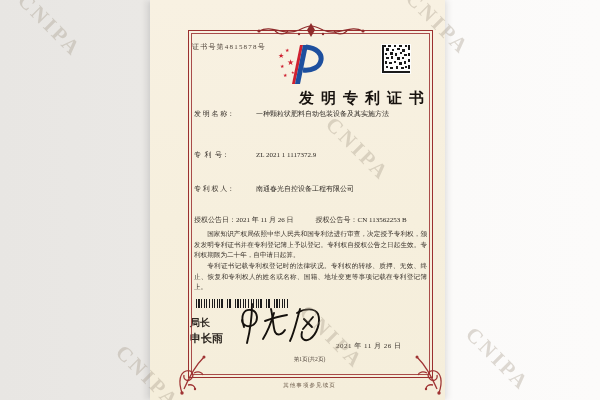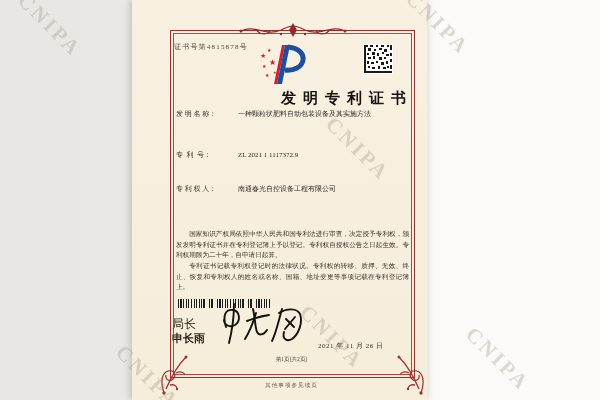--- a/index.html
+++ b/index.html
@@ -8,21 +8,21 @@
     background:linear-gradient(90deg,#e8e6e3 0%,#eae8e5 24%,#f9f8f7 26%,#fcfbfa 100%);
     font-family:"Liberation Serif","DejaVu Serif",serif;
     -webkit-font-smoothing:antialiased;
   }
   .watermark{
     position:absolute;font-family:"Liberation Serif",serif;font-weight:bold;
     font-size:21px;letter-spacing:3px;color:rgba(158,146,128,0.33);
     transform:rotate(45deg);transform-origin:left top;white-space:nowrap;pointer-events:none;z-index:5;
   }
   .page{
-    position:absolute;left:132px;top:0;width:295px;height:400px;
+    position:absolute;left:150px;top:0;width:295px;height:400px;
     background:linear-gradient(180deg,#f8f1e2 0%,#f6efdd 55%,#f5eedb 100%);
     box-shadow:-3px 0 6px rgba(0,0,0,0.14),3px 0 6px rgba(0,0,0,0.08);
   }
   .frame{
     position:absolute;left:38px;top:30px;width:243px;height:346px;
     border:1.6px solid #9b2f2f;
   }
   .frame-inner{
     position:absolute;left:2px;top:2px;right:2px;bottom:2px;
     border:0.8px solid rgba(155,47,47,0.85);
@@ -41,21 +41,21 @@
   .paras{
     position:absolute;left:44px;top:229px;width:233px;
     font-size:6.6px;line-height:1.62;color:#3a332c;text-align:justify;
   }
   .paras p{margin:0;text-indent:2em;}
   .barcode{
     position:absolute;left:46px;top:299px;width:94px;height:9px;
     background:
       repeating-linear-gradient(90deg,#1c1c1c 0 1px,transparent 1px 2px,#1c1c1c 2px 3.6px,transparent 3.6px 5.4px,#1c1c1c 5.4px 6px,transparent 6px 7.8px);
   }
-  .director-label{position:absolute;left:40px;top:316px;font-size:12px;font-weight:normal;color:#2c2620;}
+  .director-label{position:absolute;left:40px;top:316px;font-size:10px;font-weight:bold;color:#2c2620;}
   .director-name{position:absolute;left:40px;top:331px;font-size:11px;font-weight:bold;color:#2c2620;}
   .signature{position:absolute;left:80px;top:301px;width:98px;height:46px;}
   .issue-date{position:absolute;left:186px;top:341px;font-size:7px;color:#37302a;letter-spacing:0.5px;}
   .page-info{position:absolute;left:38px;top:356px;width:243px;text-align:center;font-size:5.6px;color:#4c4138;}
   .cont-note{position:absolute;left:38px;top:382px;width:243px;text-align:center;font-size:5.6px;color:#6a5847;letter-spacing:1px;}
   .ornament-top{position:absolute;left:50%;top:-10px;transform:translateX(-50%);}
   .flourish-bl{position:absolute;left:-13px;bottom:-22px;}
   .flourish-br{position:absolute;right:-13px;bottom:-22px;transform:scaleX(-1);}
 </style>
 </head>
@@ -130,20 +130,23 @@
 
   <div class="row" style="top:109px">
     <span class="flabel">发 明 名 称：</span><span class="fval">一种颗粒状肥料自动包装设备及其实施方法</span>
   </div>
   <div class="row" style="top:150px">
     <span class="flabel">专  利  号：</span><span class="fval">ZL 2021 1 1117372.9</span>
   </div>
   <div class="row" style="top:184px">
     <span class="flabel">专 利 权 人：</span><span class="fval">南通春光自控设备工程有限公司</span>
   </div>
+  <div class="row" style="top:215px">
+    <span>授权公告日：</span><span class="fval">2021 年 11 月 26 日</span><span class="grant-gap"></span><span>授权公告号：</span><span class="fval">CN 113562253 B</span>
+  </div>
 
   <div class="paras">
     <p>国家知识产权局依照中华人民共和国专利法进行审查，决定授予专利权，颁发发明专利证书并在专利登记簿上予以登记。专利权自授权公告之日起生效。专利权期限为二十年，自申请日起算。</p>
     <p>专利证书记载专利权登记时的法律状况。专利权的转移、质押、无效、终止、恢复和专利权人的姓名或名称、国籍、地址变更等事项记载在专利登记簿上。</p>
   </div>
 
   <div class="barcode"></div>
 
   <div class="director-label">局长</div>
   <div class="director-name">申长雨</div>

